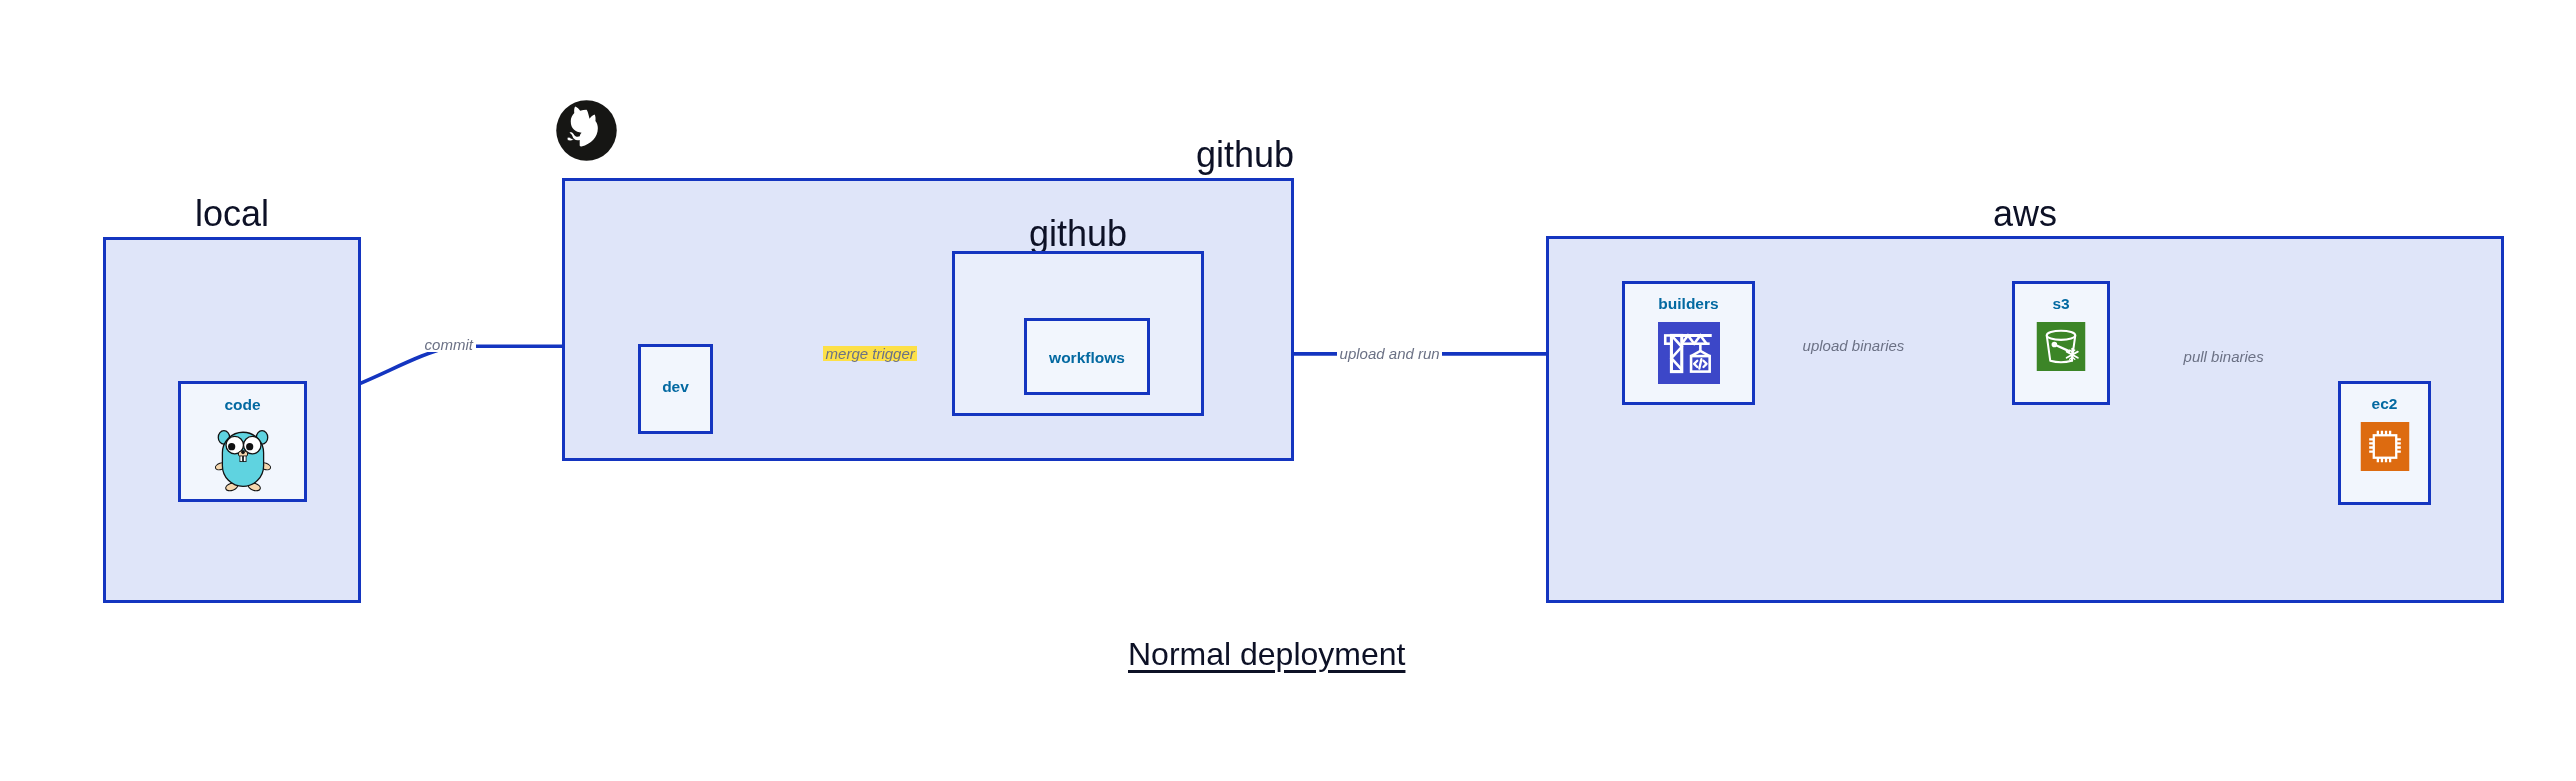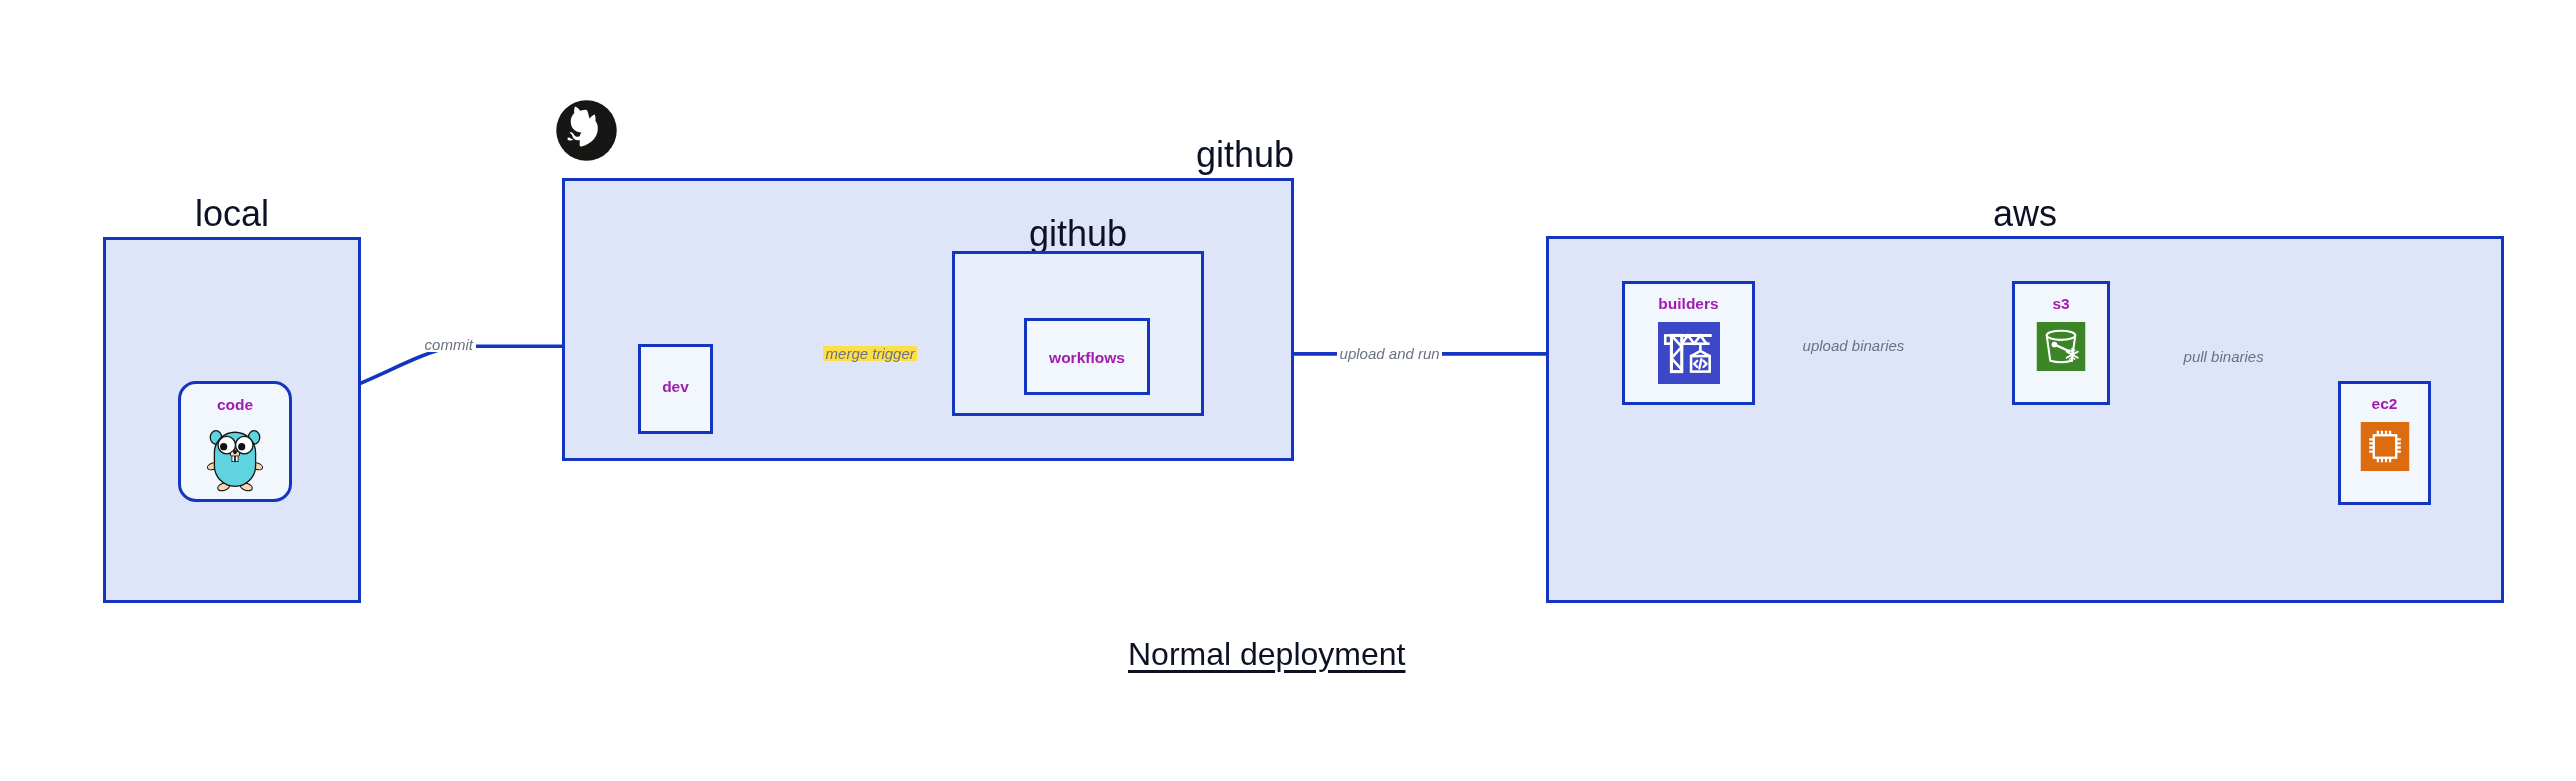--- a/index.html
+++ b/index.html
@@ -50,21 +50,21 @@
     position: absolute;
     background: #f2f6fd;
     border: 3.1px solid #1435c0;
     box-sizing: border-box;
   }
   .node-label {
     position: absolute;
     left: 0;
     right: 0;
     text-align: center;
-    color: #a21caf;
+    color: #0369a1;
     font-size: 15.5px;
     font-weight: bold;
     line-height: 1;
     white-space: nowrap;
   }
   .node-icon {
     position: absolute;
     left: 50%;
     transform: translateX(-50%);
   }
@@ -125,21 +125,21 @@
     <path d="M 3405 672 L 3898 672" fill="none" stroke="#1435c0" stroke-width="7" marker-end="url(#arrow)"></path>
 
     <path d="M 4080 672 C 4200 672 4260 680 4330 700 C 4420 726 4500 790 4548 838" fill="none" stroke="#1435c0" stroke-width="7" marker-end="url(#arrow)"></path>
   </svg>
 
   <div class="group-label" style="left:103px; top:196px; width:258px; text-align:center;">local</div>
 
   <div class="group" style="left:103px; top:237px; width:258px; height:366px;">
   </div>
 
-  <div class="node" style="left:178px; top:381px; width:114px; height:121px;border-radius:18px;">
+  <div class="node" style="left:178px; top:381px; width:129px; height:121px;">
     <div class="node-label" style="top:13.4px;">code</div>
 
     <div class="node-icon" style="top:40px; width:58px; height:68px;">
       <svg viewBox="0 0 112 132" width="58" height="68">
 
         <ellipse cx="13" cy="82" rx="11" ry="6" fill="#f6d7ae" stroke="#121212" stroke-width="2" transform="rotate(-20 13 82)"></ellipse>
         <ellipse cx="99" cy="82" rx="11" ry="6" fill="#f6d7ae" stroke="#121212" stroke-width="2" transform="rotate(20 99 82)"></ellipse>
 
         <ellipse cx="34" cy="122" rx="12" ry="7" fill="#f6d7ae" stroke="#121212" stroke-width="2" transform="rotate(-18 34 122)"></ellipse>
         <ellipse cx="78" cy="122" rx="12" ry="7" fill="#f6d7ae" stroke="#121212" stroke-width="2" transform="rotate(18 78 122)"></ellipse>

